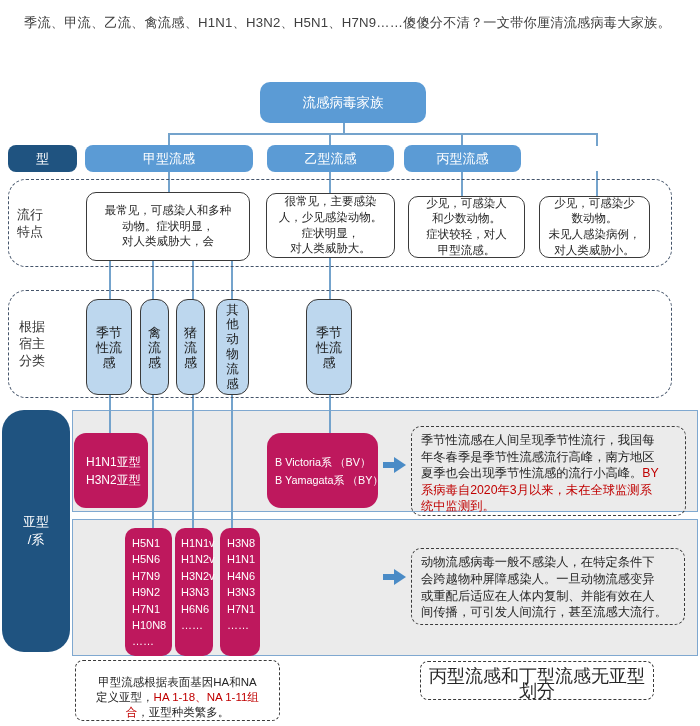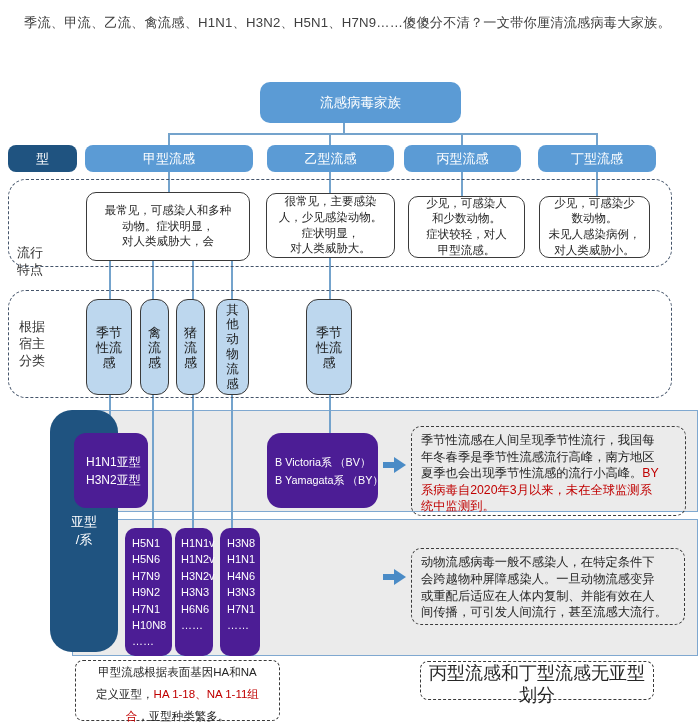--- a/index.html
+++ b/index.html
@@ -8,73 +8,73 @@
     font-family:"Liberation Sans","DejaVu Sans",sans-serif;
     color:#262626;overflow:hidden;
   }
   .abs{position:absolute;box-sizing:border-box;}
   .pre{white-space:pre-line;}
   
   .intro{left:24px;top:14px;width:664px;font-size:13.2px;color:#3f3f3f;letter-spacing:.2px;}
   
   .blue{background:#5b9bd5;color:#fff;border-radius:8px;display:flex;align-items:center;justify-content:center;}
   .darkblue{background:#1f5380;color:#fff;border-radius:8px;display:flex;align-items:center;justify-content:center;}
-  .family{left:260px;top:82px;width:201px;height:41px;font-size:13.5px;border-radius:10px;}
+  .family{left:260px;top:82px;width:166px;height:41px;font-size:13.5px;border-radius:10px;}
   .hdr-type{left:8px;top:145px;width:69px;height:27px;font-size:13px;}
   .type{height:27px;top:145px;font-size:13px;}
   .type.a{left:85px;width:168px;}
   .type.b{left:267px;width:127px;}
   .type.c{left:404px;width:117px;}
   .type.d{left:538px;width:118px;}
   
   .dashc{border:1.6px dashed #44546a;border-radius:18px;background:transparent;}
   .dc1{left:8px;top:179px;width:664px;height:88px;}
   .dc2{left:8px;top:290px;width:664px;height:108px;}
   .rowlabel{font-size:13px;line-height:17px;color:#333;}
-  .lbl-epi{left:17px;top:206px;margin-top:38px;}
+  .lbl-epi{left:17px;top:206px;}
   .lbl-host{left:19px;top:318px;}
   
   .feat{background:#fff;border:1.3px solid #3a3a3a;border-radius:10px;
         display:flex;flex-direction:column;justify-content:center;text-align:center;
         font-size:11.5px;line-height:15.6px;color:#262626;padding:2px 3px;}
   .f-a{left:86px;top:192px;width:164px;height:69px;}
   .f-b{left:266px;top:193px;width:129px;height:65px;}
   .f-c{left:408px;top:196px;width:117px;height:62px;}
   .f-d{left:539px;top:196px;width:111px;height:62px;}
   
   .host{background:#bdd7ee;border:1px solid #3a3a3a;border-radius:12px;
         display:flex;align-items:center;justify-content:center;text-align:center;
         font-size:13px;line-height:15px;color:#1a1a1a;top:299px;height:96px;}
   .h1{left:86px;width:46px;}
   .h2{left:140px;width:29px;}
   .h3{left:176px;width:29px;}
   .h4{left:216px;width:33px;font-size:12.5px;line-height:14.8px;}
   .h5{left:306px;width:46px;}
   
-  .sidebar{left:2px;top:410px;width:68px;height:242px;border-radius:22px;font-size:13px;line-height:18px;text-align:center;margin-left:48px;}
+  .sidebar{left:2px;top:410px;width:68px;height:242px;border-radius:22px;font-size:13px;line-height:18px;text-align:center;}
   .panel{background:#ebebeb;border:1.5px solid #7fa8d0;}
   .p1{left:72px;top:410px;width:626px;height:102px;}
   .p2{left:72px;top:519px;width:626px;height:137px;}
-  .subbox{background:#4c1d95;color:#fff;border-radius:12px;}
+  .subbox{background:#be185d;color:#fff;border-radius:12px;}
   .s-h1n1{left:74px;top:433px;width:74px;height:75px;display:flex;align-items:center;
           font-size:12px;line-height:18px;padding-left:12px;}
   .s-bvic{left:267px;top:433px;width:111px;height:75px;display:flex;align-items:center;
           font-size:10.8px;line-height:18px;padding-left:8px;border-radius:14px;white-space:pre;}
   .slist{top:528px;height:128px;font-size:11px;line-height:16.4px;padding:7px 12px 0 7px;border-radius:10px;}
   .sl1{left:125px;width:47px;}
   .sl2{left:175px;width:38px;padding-left:6px;}
   .sl3{left:220px;width:40px;}
   
   .ann{border:1.3px dashed #3a3a3a;border-radius:10px;font-size:12.3px;line-height:16.5px;
        color:#262626;padding:5px 9px;}
   .ann1{left:411px;top:426px;width:275px;height:90px;}
   .ann2{left:411px;top:548px;width:274px;height:77px;line-height:16.8px;}
   
-  .fnote{border:1.3px dashed #3a3a3a;border-radius:8px;display:flex;align-items:flex-start;justify-content:center;
-         text-align:center;font-size:11.5px;line-height:22px;}
+  .fnote{border:1.3px dashed #3a3a3a;border-radius:8px;display:flex;align-items:flex-end;justify-content:center;
+         text-align:center;font-size:11.5px;line-height:15px;}
   .fn-a{left:75px;top:660px;width:205px;height:61px;}
   .fn-cd{left:420px;top:661px;width:234px;height:39px;font-size:18px;}
   
   .line{background:#74a3cc;}
   .red{color:#c00000;}
   
   .arrow{display:flex;align-items:center;}
   .arrow .stem{width:11px;height:6px;background:#4a8bc6;}
   .arrow .head{width:0;height:0;border-top:8px solid transparent;border-bottom:8px solid transparent;border-left:12px solid #4a8bc6;}
   .ar1{left:383px;top:457px;}
@@ -110,21 +110,20 @@
   <div class="abs line" style="left:109px;top:394px;width:2px;height:40px;"></div>
   <div class="abs line" style="left:329px;top:394px;width:2px;height:40px;"></div>
   <div class="abs line" style="left:152px;top:394px;width:2px;height:135px;"></div>
   <div class="abs line" style="left:192px;top:394px;width:2px;height:135px;"></div>
   <div class="abs line" style="left:231px;top:394px;width:2px;height:135px;"></div>
 
   <div class="abs darkblue hdr-type">型</div>
   <div class="abs blue type a">甲型流感</div>
   <div class="abs blue type b">乙型流感</div>
   <div class="abs blue type c">丙型流感</div>
-  <div class="abs blue type d">丁型流感</div>
 
   <div class="abs dashc dc1"></div>
   <div class="abs rowlabel pre lbl-epi">流行
 特点</div>
   <div class="abs feat f-a pre"><span>最常见，可感染人和多种
 动物。症状明显，
 对人类威胁大，会</span></div>
   <div class="abs feat f-b pre">很常见，主要感染
 人，少见感染动物。
 症状明显，

